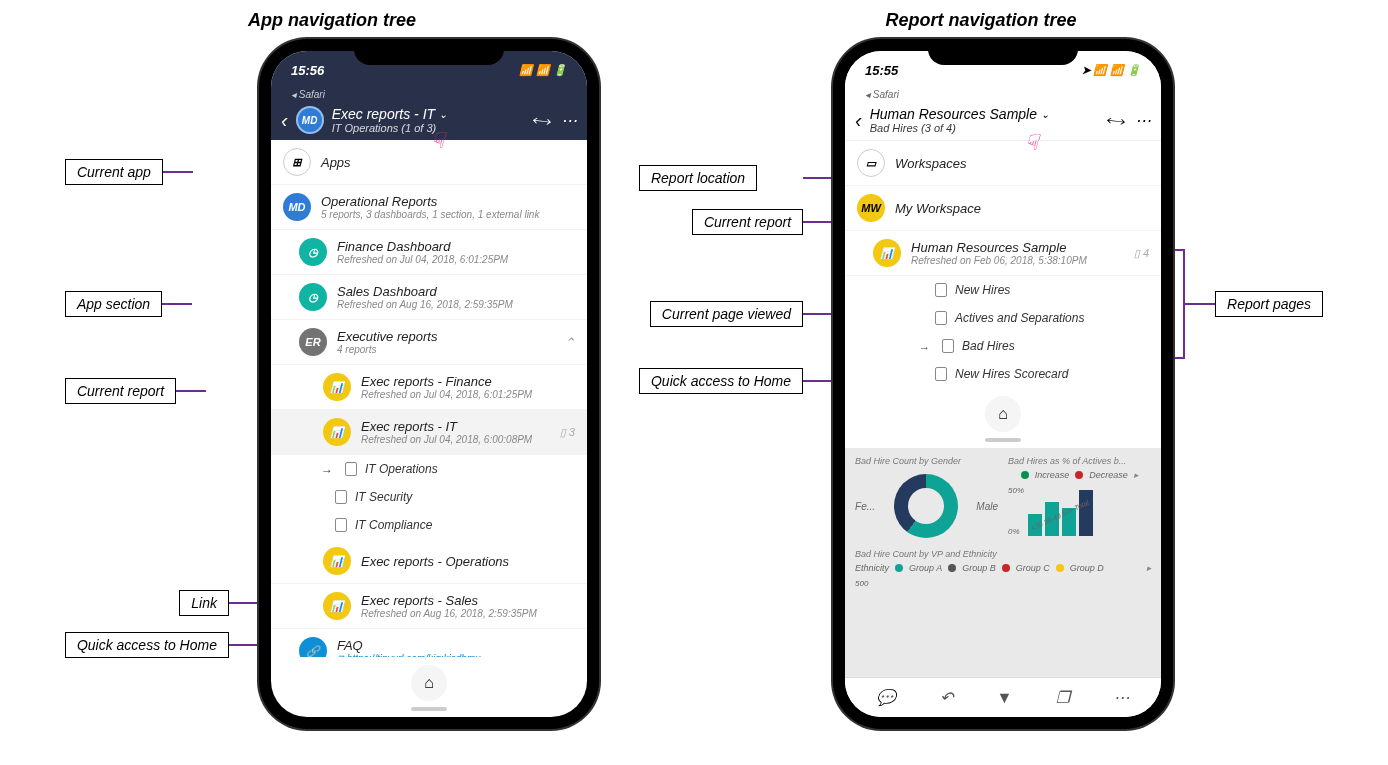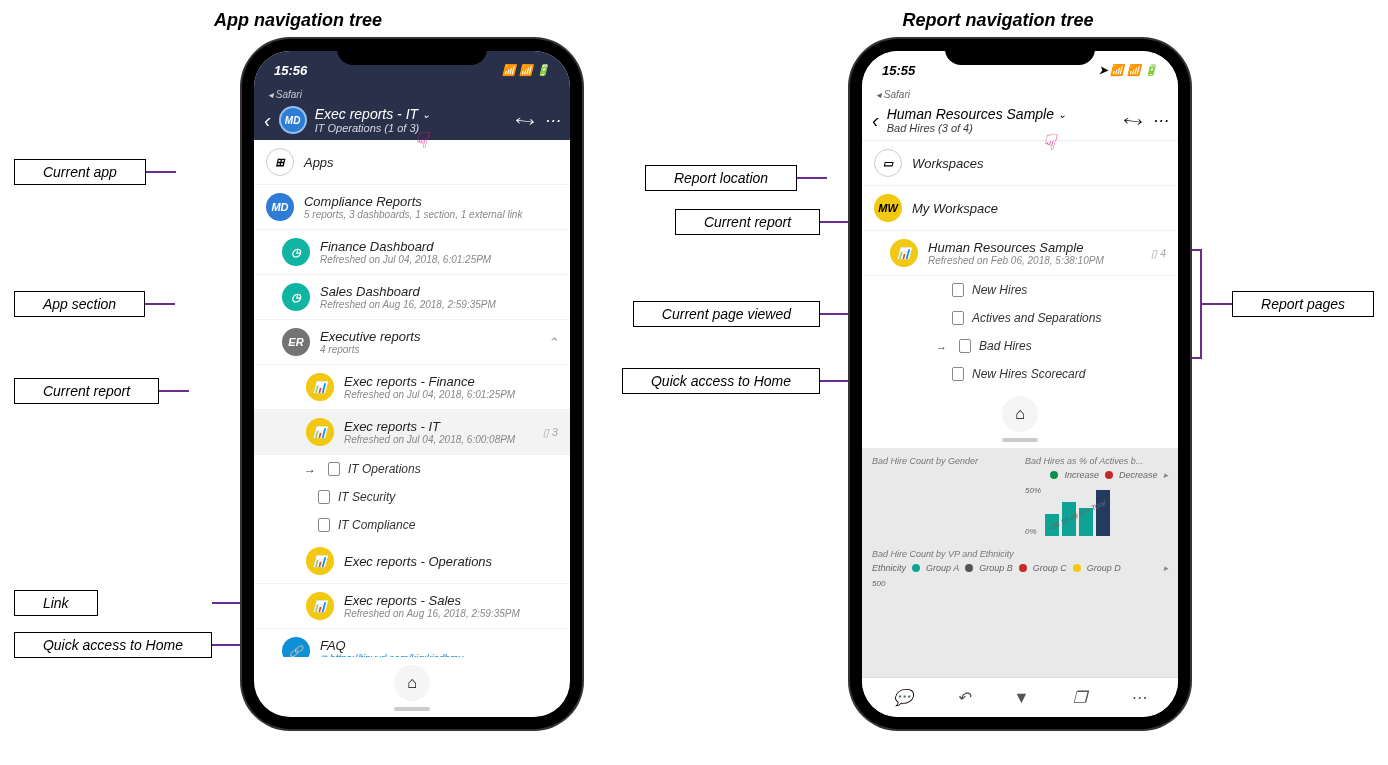--- a/index.html
+++ b/index.html
@@ -3,32 +3,32 @@
 <meta charset="utf-8">
 <style>
 * { box-sizing: border-box; margin: 0; padding: 0; }
 body { font-family: -apple-system, 'Segoe UI', sans-serif; background: #fff; padding: 10px; }
 .container { display: flex; gap: 40px; justify-content: center; align-items: flex-start; }
 .section { display: flex; flex-direction: column; align-items: center; font-style: italic; }
 .section-title { font-weight: 700; font-size: 18px; margin-bottom: 8px; }
 .phone-wrap { display: flex; align-items: flex-start; }
 .label-col { display: flex; flex-direction: column; }
 .callout { display: flex; align-items: center; margin-bottom: 6px; }
-.callout-box { border: 1px solid #000; padding: 4px 28px; font-size: 14px; background: #fff; white-space: nowrap; }
+.callout-box { border: 1px solid #000; padding: 4px 11px; font-size: 14px; background: #fff; white-space: nowrap; }
 .callout-line { height: 2px; background: #6b2d90; }
 .callout-line.left { width: 30px; }
 .callout-line.right { width: 30px; }
 .phone-frame { width: 340px; height: 690px; background: #000; border-radius: 48px; padding: 12px; position: relative; box-shadow: 0 0 0 2px #333; }
 .phone-screen { width: 100%; height: 100%; background: #fff; border-radius: 36px; overflow: hidden; position: relative; }
 .notch { position: absolute; top: 0; left: 50%; transform: translateX(-50%); width: 150px; height: 26px; background: #000; border-radius: 0 0 16px 16px; z-index: 20; }
 .status-bar { height: 38px; display: flex; justify-content: space-between; align-items: center; padding: 0 20px; font-size: 13px; font-weight: 600; }
 .status-bar.dark { background: #29304a; color: #fff; }
 .status-bar.light { background: #fff; color: #000; }
 .status-icons { display: flex; gap: 4px; align-items: center; font-size: 11px; }
-.safari-link { font-size: 10px; padding-left: 14px; }
+.safari-link { font-size: 10px; padding-left: 20px; }
 .safari-link.dark { background: #29304a; color: #c9cbd3; }
 .safari-link.light { background: #fff; color: #666; }
 .header-bar { display: flex; align-items: center; padding: 6px 10px; gap: 8px; position: relative; }
 .header-bar.dark { background: #29304a; color: #fff; }
 .header-bar.light { background: #fff; color: #000; border-bottom: 1px solid #eee; }
 .back-chevron { font-size: 20px; cursor: pointer; }
 .avatar-circle { width: 28px; height: 28px; border-radius: 50%; display: flex; align-items: center; justify-content: center; font-size: 10px; font-weight: 600; border: 2px solid rgba(255,255,255,0.5); }
 .avatar-blue { background: #2e7cd6; color: #fff; }
 .header-titles { flex: 1; }
 .header-title { font-size: 14px; font-weight: 500; display: flex; align-items: center; gap: 4px; }
@@ -61,21 +61,21 @@
 .page-icon { width: 12px; height: 14px; border: 1px solid #888; border-radius: 2px; display: inline-block; }
 .app-page-row { display: flex; align-items: flex-end; padding: 7px 12px 7px 64px; gap: 8px; font-size: 12px; color: #333; cursor: pointer; }
 .app-page-row.current::before { content: "→"; margin-right: 4px; }
 .app-page-row.current { padding-left: 50px; }
 .home-btn { width: 36px; height: 36px; border-radius: 50%; background: #f5f5f5; display: flex; align-items: center; justify-content: center; margin: 8px auto 4px; cursor: pointer; font-size: 16px; }
 .handle { width: 36px; height: 4px; background: #ccc; border-radius: 2px; margin: 2px auto 6px; }
 .report-preview { background: #e9e9e9; padding: 8px 10px; font-size: 10px; color: #666; flex: 1; overflow: hidden; }
 .preview-row { display: flex; gap: 10px; margin-bottom: 6px; }
 .preview-card { flex: 1; }
 .preview-title { font-size: 9px; color: #777; margin-bottom: 4px; }
-.legend-line { display: flex; gap: 6px; align-items: center; font-size: 9px; justify-content: flex-end;}
+.legend-line { display: flex; gap: 6px; align-items: center; font-size: 9px; justify-content: center;}
 .legend-dot { width: 8px; height: 8px; border-radius: 50%; display: inline-block; }
 .donut { width: 64px; height: 64px; border-radius: 50%; background: conic-gradient(#0fa396 0 60%, #243a5e 60% 100%); display: flex; align-items: center; justify-content: center; margin: 4px auto; position: relative; }
 .donut::after { content: ""; width: 36px; height: 36px; background: #e9e9e9; border-radius: 50%; position: absolute; }
 .bars { display: flex; align-items: flex-end; gap: 3px; height: 50px; margin-top: 6px; }
 .bar { width: 14px; background: #0fa396; }
 .bottom-bar { display: flex; justify-content: space-around; align-items: center; padding: 10px; border-top: 1px solid #ddd; color: #555; font-size: 16px; background:#fff;}
 .screen-flex { display: flex; flex-direction: column; height: 100%; }
 .bracket { width: 12px; border-right: 2px solid #6b2d90; border-top: 2px solid #6b2d90; border-bottom: 2px solid #6b2d90; }
 </style>
 </head>
@@ -93,21 +93,21 @@
             <div class="callout-line left"></div>
           </div>
         <div class="callout" style="margin-top:100px">
             <div class="callout-box">App section</div>
             <div class="callout-line left"></div>
           </div>
         <div class="callout" style="margin-top:55px">
             <div class="callout-box">Current report</div>
             <div class="callout-line left"></div>
           </div>
-        <div class="callout" style="margin-top:180px;justify-content:space-between">
+        <div class="callout" style="margin-top:180px;justify-content:flex-end">
             <div class="callout-box">Link</div>
             <div class="callout-line left"></div>
           </div>
         <div class="callout" style="margin-top:10px;justify-content:flex-end">
             <div class="callout-box">Quick access to Home</div>
             <div class="callout-line left"></div>
           </div>
       </div>
 
       <div class="phone-frame">
@@ -138,21 +138,21 @@
           <div class="list" style="flex:1;overflow:hidden">
             <div class="list-row">
               <div class="row-icon outline">⊞</div>
               <div class="row-text">
                     <div class="row-title">Apps</div>
                   </div>
             </div>
             <div class="list-row">
               <div class="row-icon ic-blue">MD</div>
               <div class="row-text">
-                    <div class="row-title">Compliance Reports</div>
+                    <div class="row-title">Operational Reports</div>
                     <div class="row-sub">5 reports, 3 dashboards, 1 section, 1 external link</div>
                   </div>
             </div>
             <div class="list-row indent1">
               <div class="row-icon ic-teal">◷</div>
               <div class="row-text">
                     <div class="row-title">Finance Dashboard</div>
                     <div class="row-sub">Refreshed on Jul 04, 2018, 6:01:25PM</div>
                   </div>
             </div>
@@ -225,21 +225,21 @@
         </div>
       </div>
     </div>
   </div>
 
   <div class="section">
     <div class="section-title">Report navigation tree</div>
     <div class="phone-wrap">
 
       <div class="label-col" style="padding-top:126px">
-        <div class="callout" style="justify-content:center">
+        <div class="callout" style="justify-content:space-between">
             <div class="callout-box">Report location</div>
             <div class="callout-line left"></div>
           </div>
         <div class="callout" style="margin-top:12px;justify-content:flex-end">
             <div class="callout-box">Current report</div>
             <div class="callout-line left"></div>
           </div>
         <div class="callout" style="margin-top:60px;justify-content:flex-end">
             <div class="callout-box">Current page viewed</div>
             <div class="callout-line left"></div>
@@ -311,20 +311,25 @@
                   <span class="page-icon"></span>
                   <span>New Hires Scorecard</span>
                 </div>
           </div>
           <div class="home-btn">⌂</div>
           <div class="handle"></div>
           <div class="report-preview">
             <div class="preview-row">
               <div class="preview-card">
                 <div class="preview-title">Bad Hire Count by Gender</div>
+                <div style="display:flex;align-items:center;gap:4px">
+                  <span>Fe...</span>
+                  <div class="donut"></div>
+                  <span>Male</span>
+                </div>
               </div>
               <div class="preview-card">
                 <div class="preview-title">Bad Hires as % of Actives b...</div>
                 <div class="legend-line">
                       <span class="legend-dot" style="background:#0a8f4f"></span>
                       <span>Increase</span>
                       <span class="legend-dot" style="background:#c62828"></span>
                       <span>Decrease</span> 
                       <span style="color:#888">▸</span>
                     </div>

